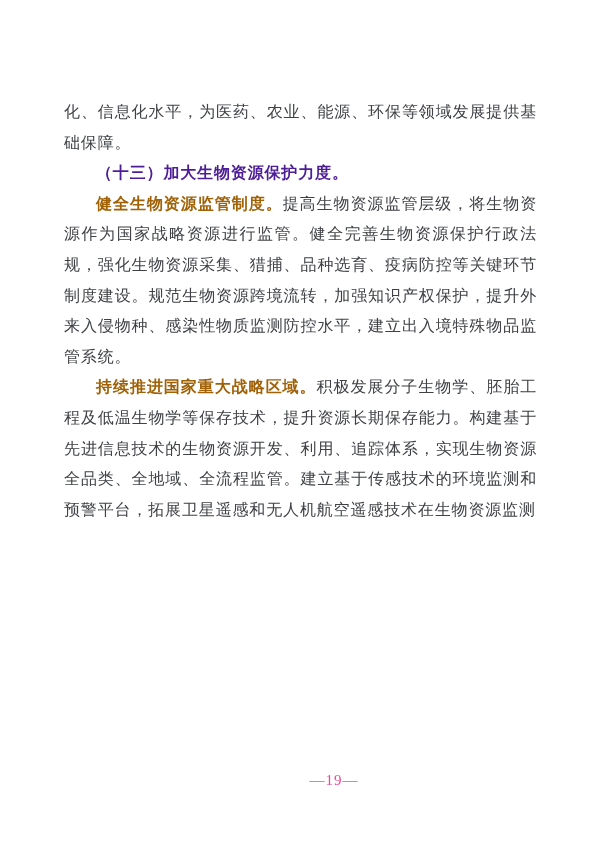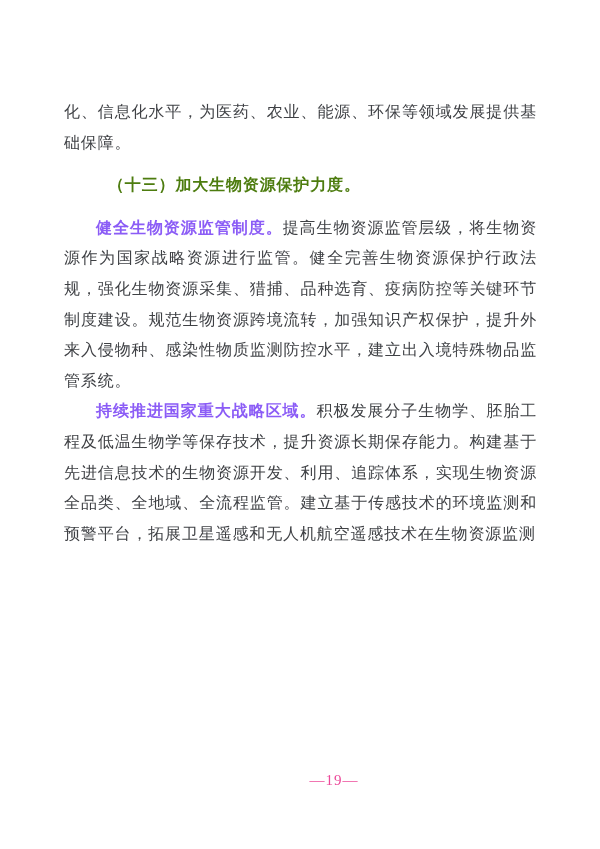--- a/index.html
+++ b/index.html
@@ -35,29 +35,29 @@
     text-justify: inter-ideograph;
   }
   .para {
     margin: 0;
     padding: 0;
   }
   .para.indent {
     text-indent: 2em;
   }
   .section-heading {
-    margin: 12px;
+    margin: 0;
     padding: 0;
     text-indent: 2em;
     font-weight: bold;
-    color: #4d7c0f;
+    color: #4c1d95;
   }
   .lead {
     font-weight: bold;
-    color: #8b5cf6;
+    color: #a16207;
   }
   .page-footer {
     position: absolute;
     top: 772px;
     left: 0;
     width: 600px;
     text-align: center;
     font-size: 15px;
     color: #ec4899;
     letter-spacing: 1px;

